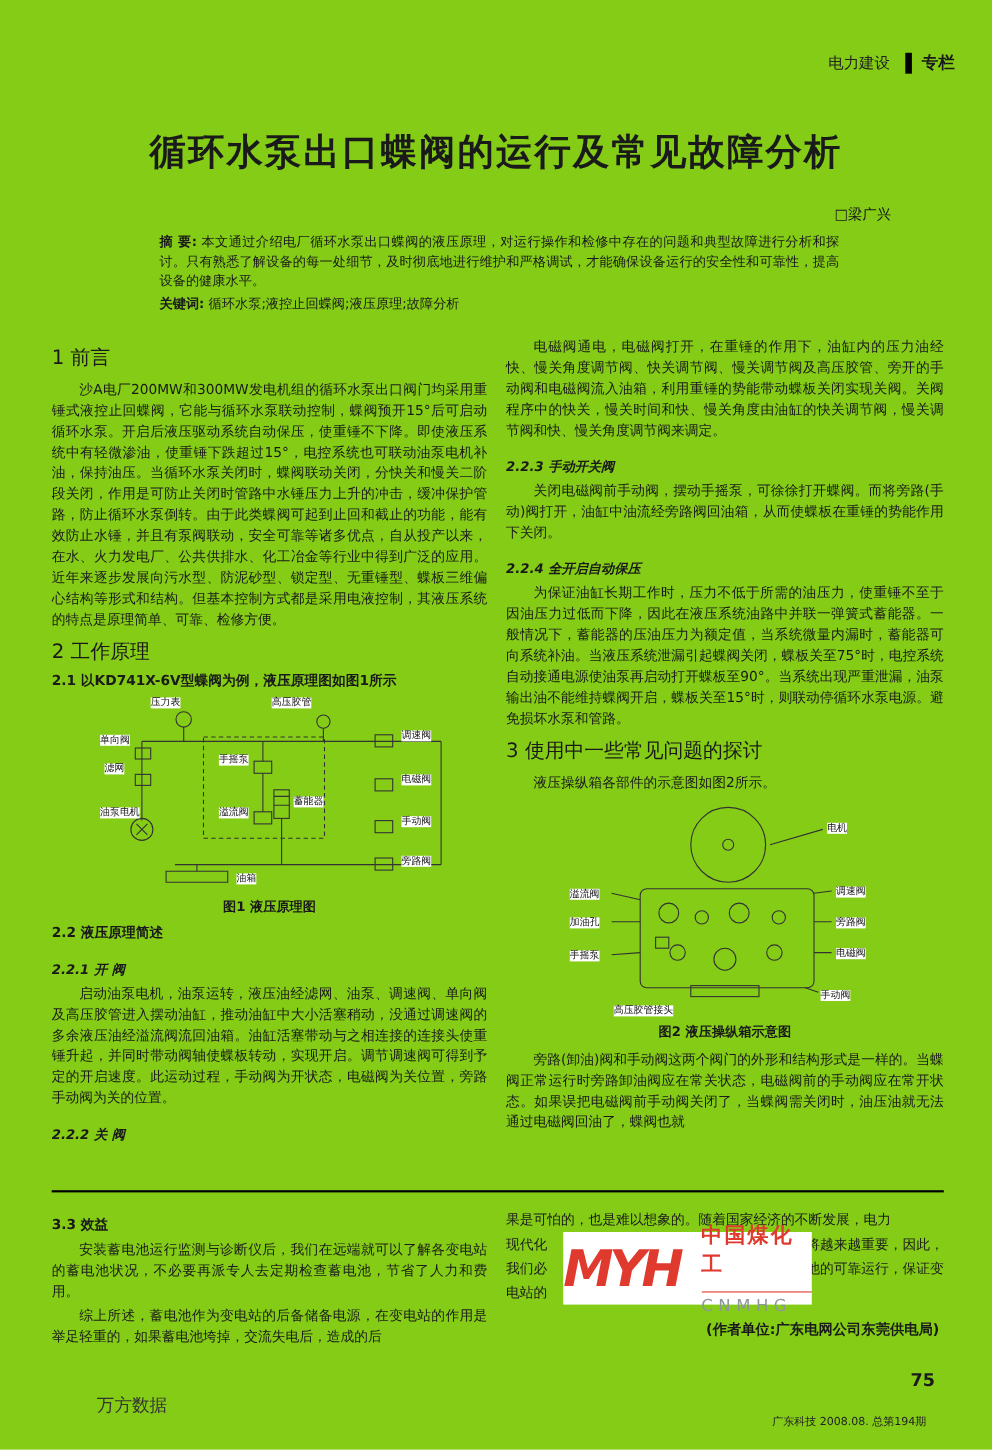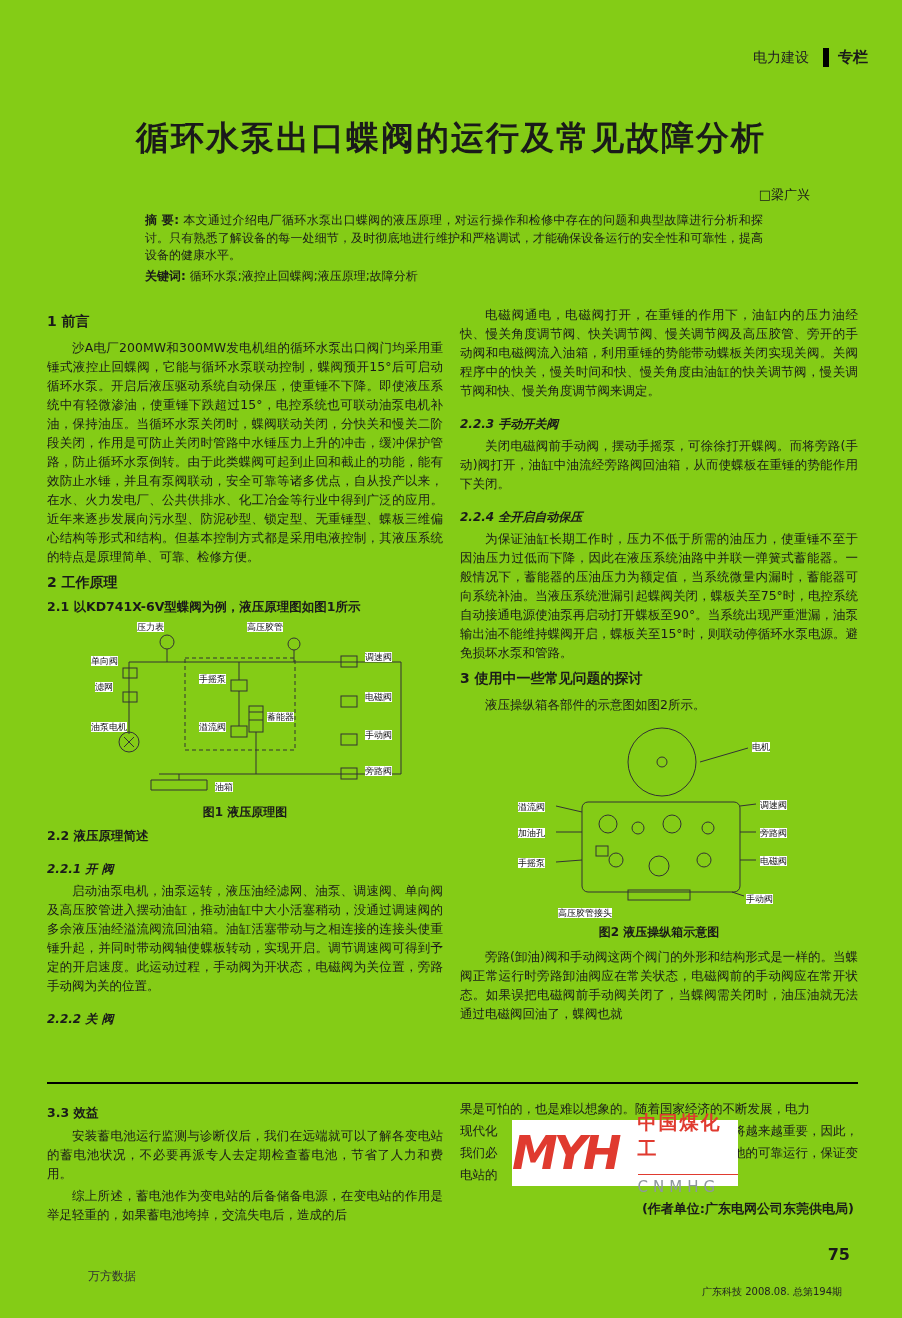--- a/index.html
+++ b/index.html
@@ -17,21 +17,21 @@
 
   
   .abstract{position:absolute;top:212px;left:145px;width:618px;font-size:12px;line-height:17.5px;text-align:justify;}
   .abstract b{font-weight:bold;}
   .abstract .kw{margin-top:3px;}
 
   
   .col{position:absolute;top:305px;width:396px;}
   .col-left{left:47px;}
   .col-right{left:460px;width:398px;}
-  .h-sec{font-weight:bold;font-size:14px;margin:8px 0 7px;}
+  .h-sec{font-weight:normal;font-size:18px;margin:8px 0 7px;}
   .h-sub{font-weight:bold;font-size:12.5px;margin:7px 0 4px;}
   .h-sub2{font-weight:bold;font-size:12px;margin:16px 0 3px;font-style:italic;}
   .para{font-size:12.5px;line-height:19px;text-align:justify;text-indent:2em;margin:0 0 3px;}
 
   
   .figure{position:relative;margin:6px auto 2px;}
   .fig1{width:360px;height:178px;margin-left:42px;}
   .fig2{width:310px;height:200px;}
   .figure svg{position:absolute;left:0;top:0;}
   .fig-label{position:absolute;font-size:9px;color:#111;white-space:nowrap;background:#fff;line-height:10px;}
@@ -49,21 +49,21 @@
 
   
   .watermark{position:absolute;left:52px;top:22px;width:226px;height:66px;background:#fff;display:flex;align-items:center;gap:20px;}
   .wm-logo{color:#e03a2f;font-weight:bold;font-size:46px;font-style:italic;letter-spacing:-4px;line-height:46px;}
   .wm-text{display:flex;flex-direction:column;}
   .wm-brand{color:#e03a2f;font-weight:bold;font-size:19px;letter-spacing:2px;border-bottom:1px solid #e03a2f;padding-bottom:12px;}
   .wm-sub{color:#8f979e;font-size:15px;letter-spacing:5px;margin-top:3px;}
 
   
   .page-number{position:absolute;top:1245px;right:52px;font-size:16px;font-weight:bold;margin-left:20px;}
-  .footer-left{position:absolute;top:1268px;left:88px;font-size:12px;color:#333;}
+  .footer-left{position:absolute;top:1268px;left:88px;font-size:16px;color:#333;}
   .footer-right{position:absolute;top:1285px;right:60px;font-size:10px;color:#222;}
 </style>
 </head>
 <body>
 
 <div class="page">
 
   <div class="header">
     <span class="section-label">电力建设</span>
     <span class="column-label">专栏</span>

